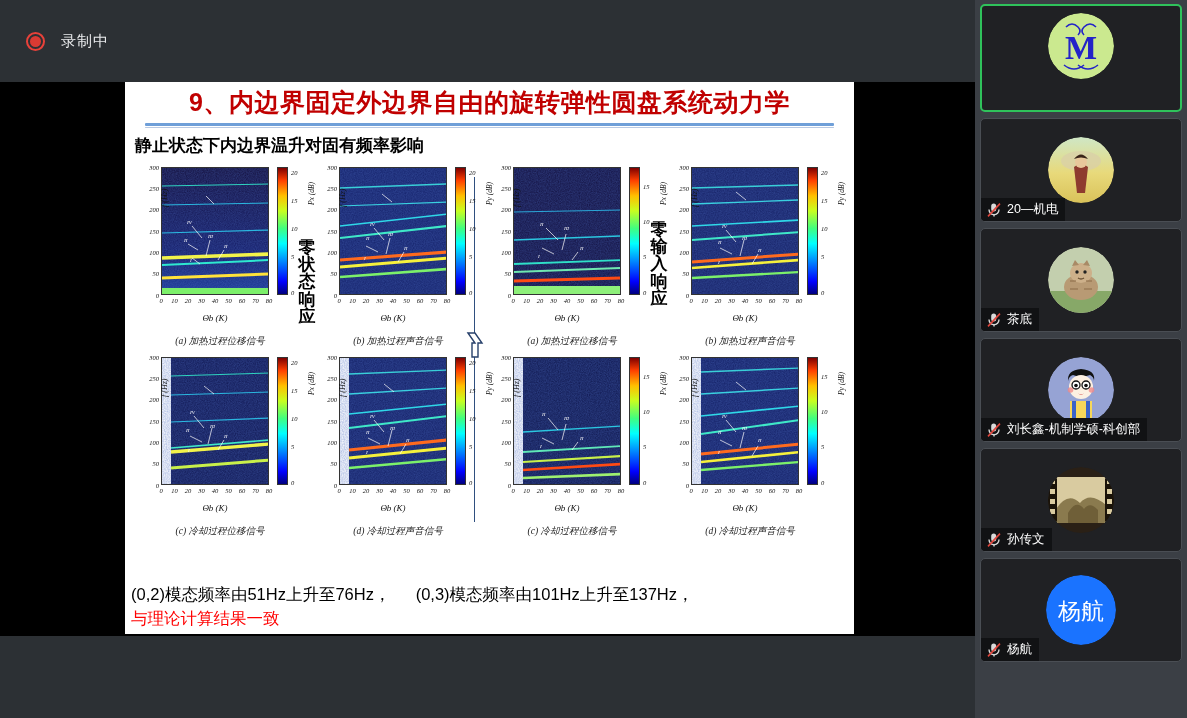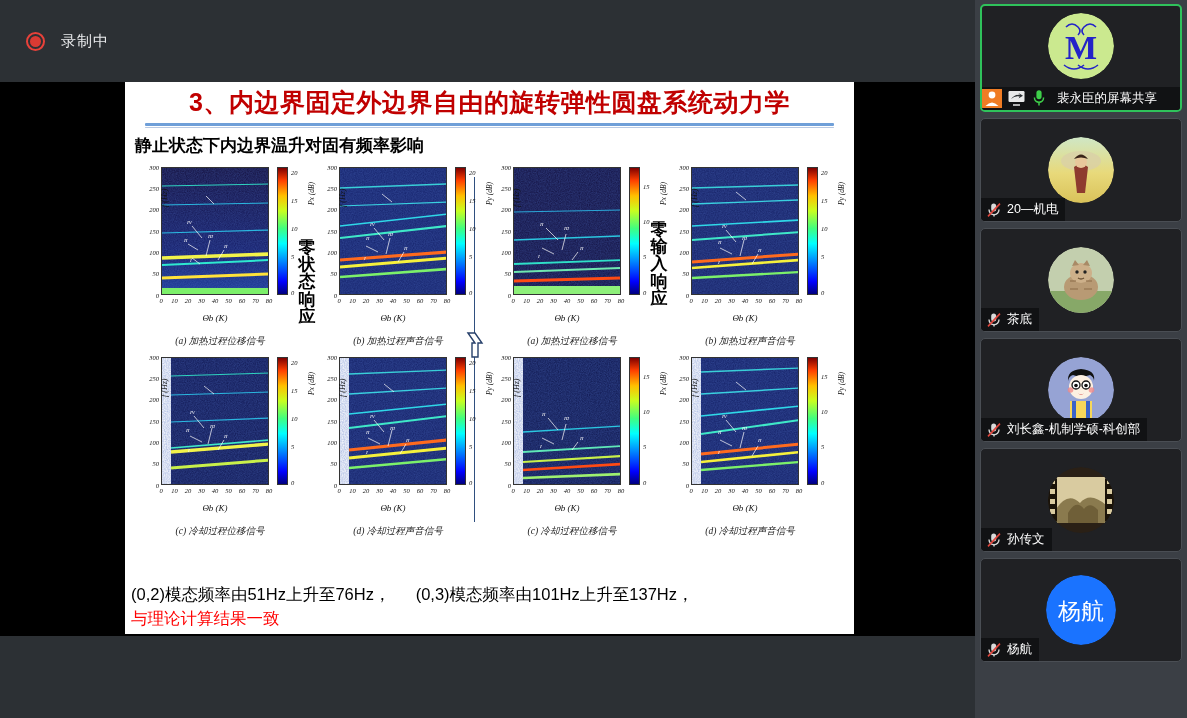--- a/index.html
+++ b/index.html
@@ -151,21 +151,21 @@
     <span class="rec-dot">
         <i></i>
       </span>
     <span id="rec-label">录制中</span>
   </div>
 
   <div id="stage">
     <div id="slide">
 
       <div class="ttl-wrap">
-        <div id="slide-title">3、内边界固定外边界自由的旋转弹性圆盘系统动力学</div>
+        <div id="slide-title">9、内边界固定外边界自由的旋转弹性圆盘系统动力学</div>
         <div class="rule"></div>
         <div class="rule thin"></div>
       </div>
       <div id="slide-heading">静止状态下内边界温升对固有频率影响</div>
 
       <div id="figures">
 
         <div class="vsep" style="left:349px;"></div>
         <svg class="arrow-down" style="left:339px; top:172px;" viewBox="0 0 22 30">
           <path d="M4 2 L11 12 L8 12 L8 26 L14 26 L14 12 L18 12 L11 2 Z" transform="translate(0,0)" fill="#ffffff" stroke="#27406b" stroke-width="1.4"></path>
@@ -693,43 +693,20 @@
           <circle cx="33" cy="33" r="33" fill="#cbe98f"></circle>
           <g fill="none" stroke="#2323c8" stroke-width="1.6">
             <path d="M18 14 q6 -6 12 0 q4 4 0 8"></path>
             <path d="M48 14 q-6 -6 -12 0 q-4 4 0 8"></path>
             <path d="M16 52 q10 8 20 0"></path>
             <path d="M50 52 q-10 8 -20 0"></path>
           </g>
           <text x="33" y="46" font-size="34" font-family="Liberation Serif, serif" fill="#2323c8" text-anchor="middle" font-weight="bold">M</text>
         </svg>
       </div>
-      <div class="nameplate" style="width:100%;">
-        <span class="ico person">
-          <svg width="20" height="19" viewBox="0 0 20 19">
-              <circle cx="10" cy="6" r="3.4" fill="#fff"></circle>
-          <path d="M3.5 17 q6.5 -7 13 0 z" fill="#fff"></path>
-            </svg>
-        </span>
-        <span class="ico">
-          <svg width="19" height="17" viewBox="0 0 19 17">
-              <rect x="1.5" y="2" width="16" height="11" rx="1.2" fill="#e8e9ea"></rect>
-          <path d="M6 16 h7" stroke="#e8e9ea" stroke-width="1.6"></path>
-          <path d="M4 10 q4 -5 9 -4 l-1.5 -2 4.5 2.8 -4.5 2.8 1.2 -2.2 q-5 -1 -8.7 2.6z" fill="#2b2f33"></path>
-            </svg>
-        </span>
-        <span class="ico">
-          <svg width="14" height="18" viewBox="0 0 14 18">
-              <rect x="4.4" y="1.2" width="5.2" height="9" rx="2.6" fill="#3ecf4a"></rect>
-          <path d="M2.4 8.6 a4.6 4.6 0 0 0 9.2 0" stroke="#3ecf4a" stroke-width="1.5" fill="none"></path>
-          <path d="M7 13.2 v3.2" stroke="#3ecf4a" stroke-width="1.5"></path>
-            </svg>
-        </span>
-        <span class="pname">裴永臣的屏幕共享</span>
-      </div>
     </div>
 
     <div class="tile">
       <div class="avatar">
         <svg width="66" height="66" viewBox="0 0 66 66">
           <defs>
               <clipPath id="c2">
                 <circle cx="33" cy="33" r="33"></circle>
               </clipPath>
           <linearGradient id="g2" x1="0" y1="0" x2="0" y2="1">

